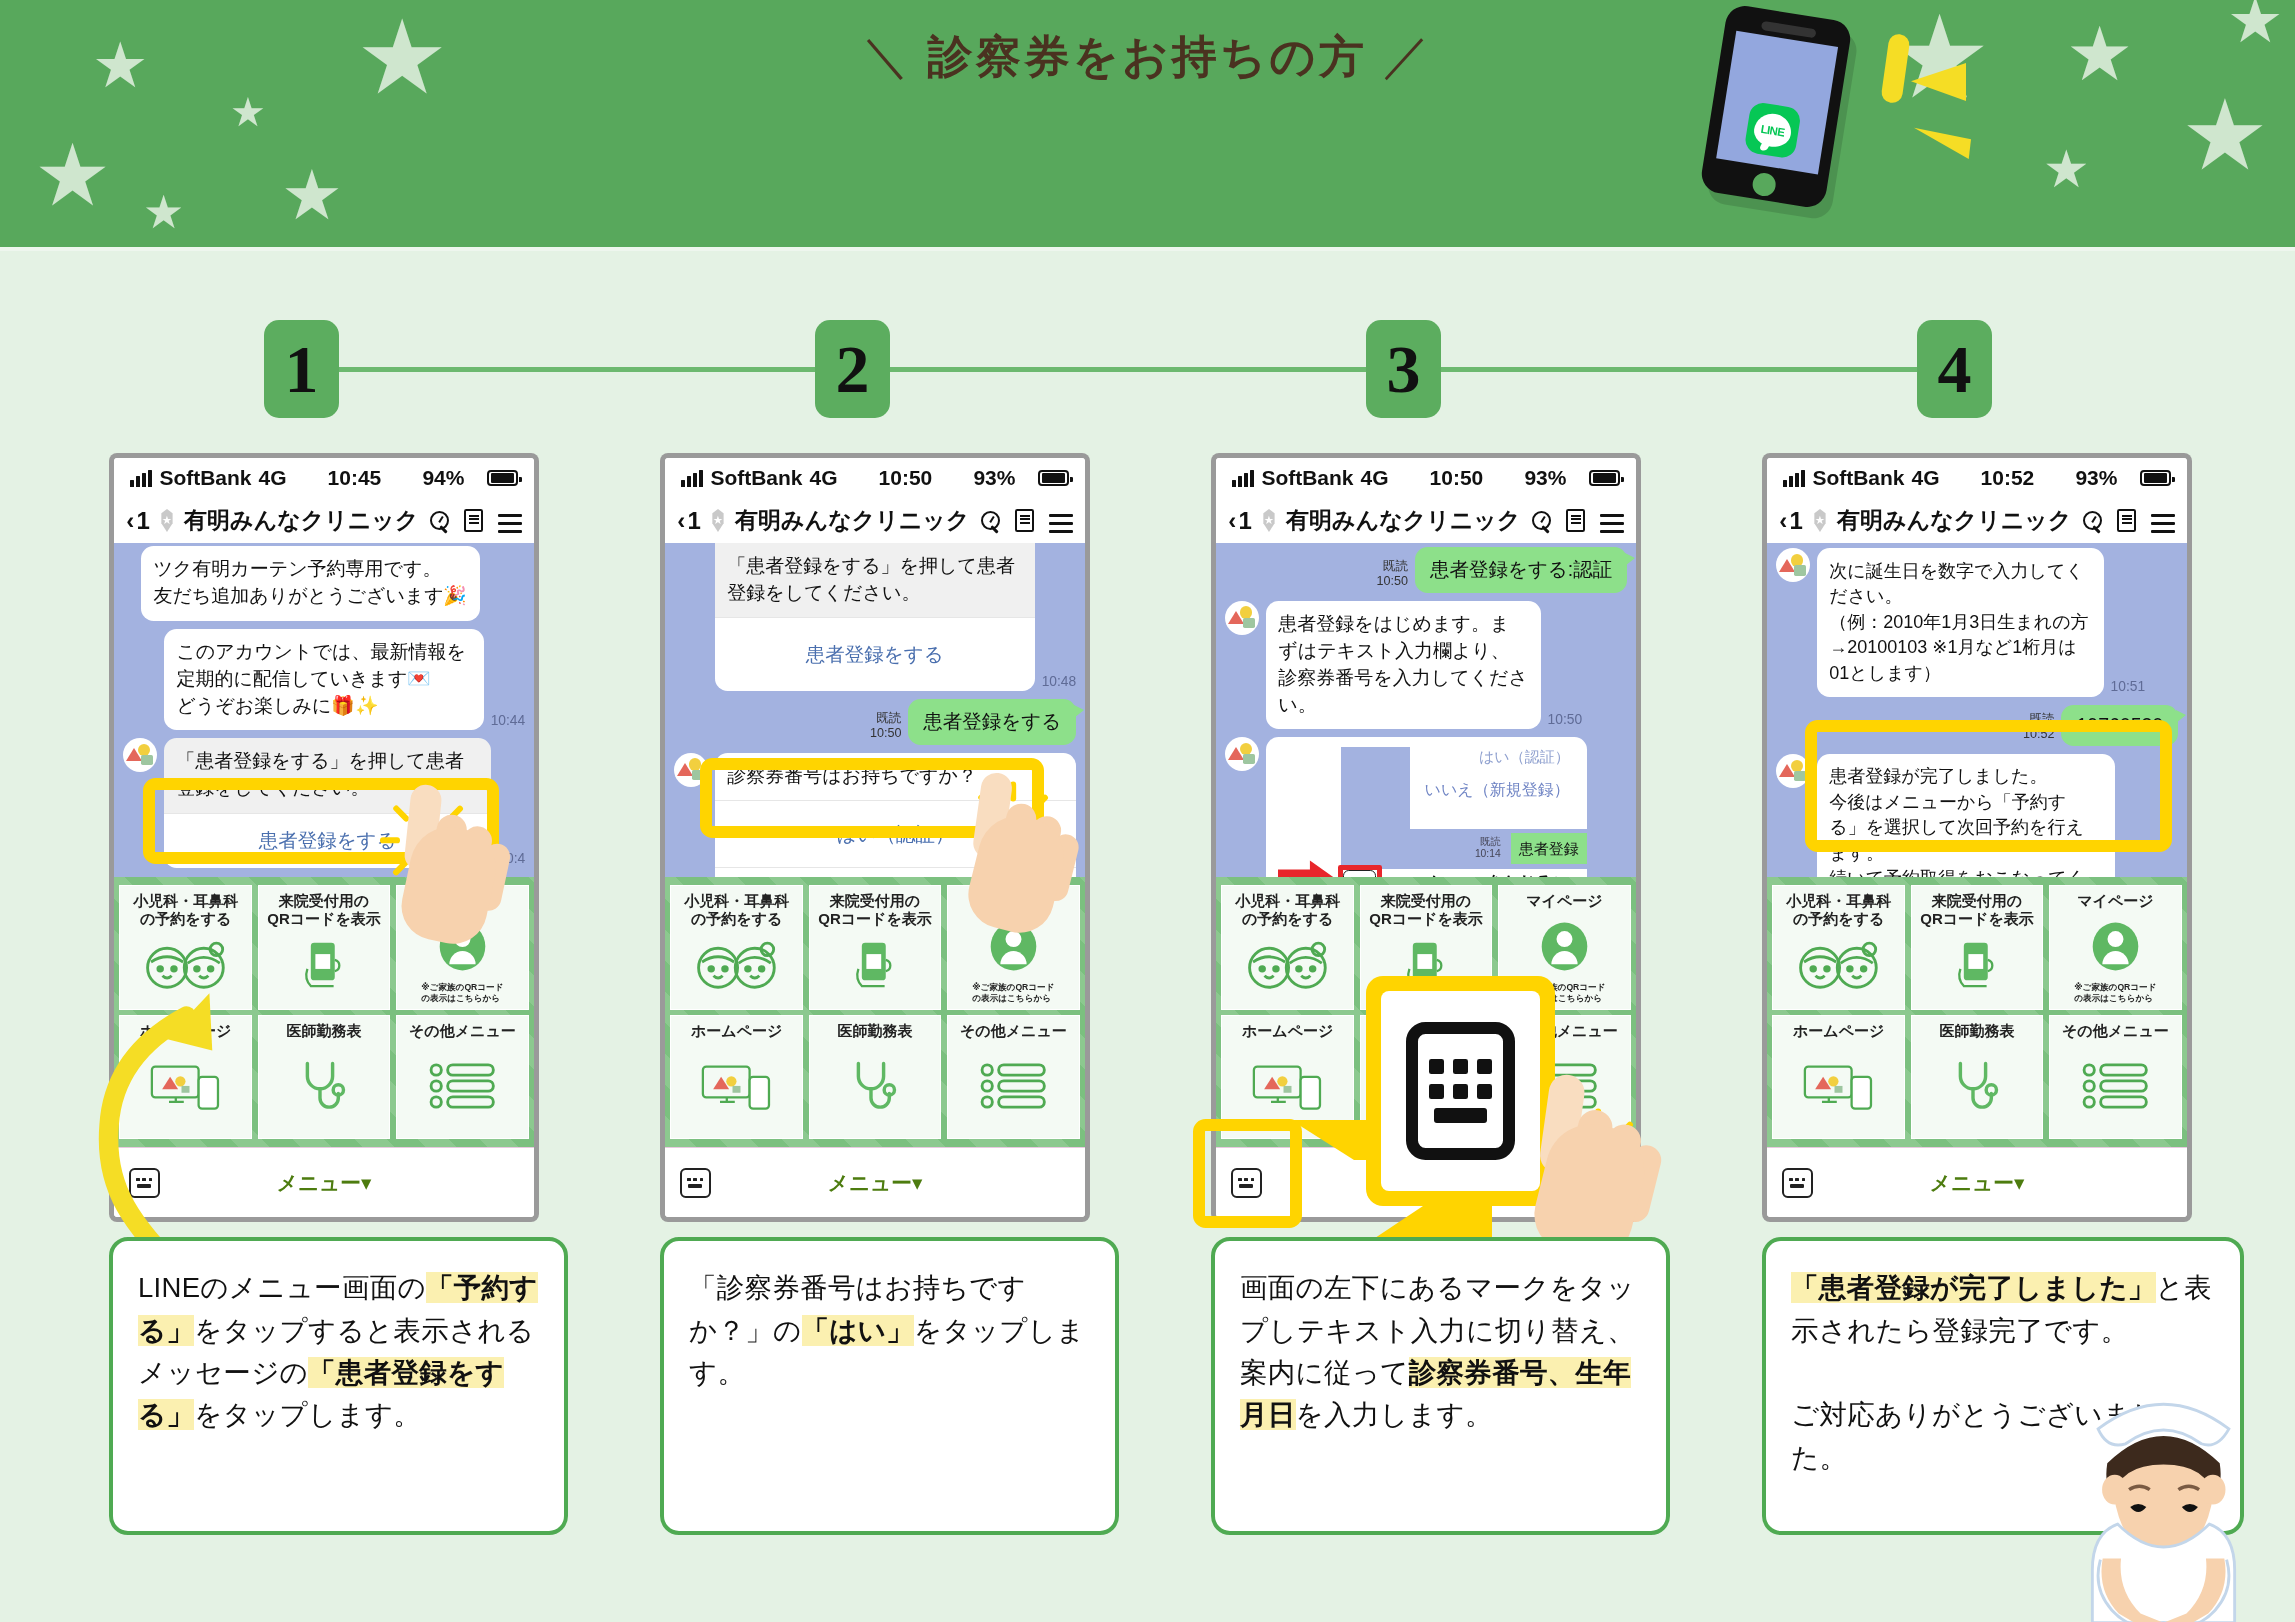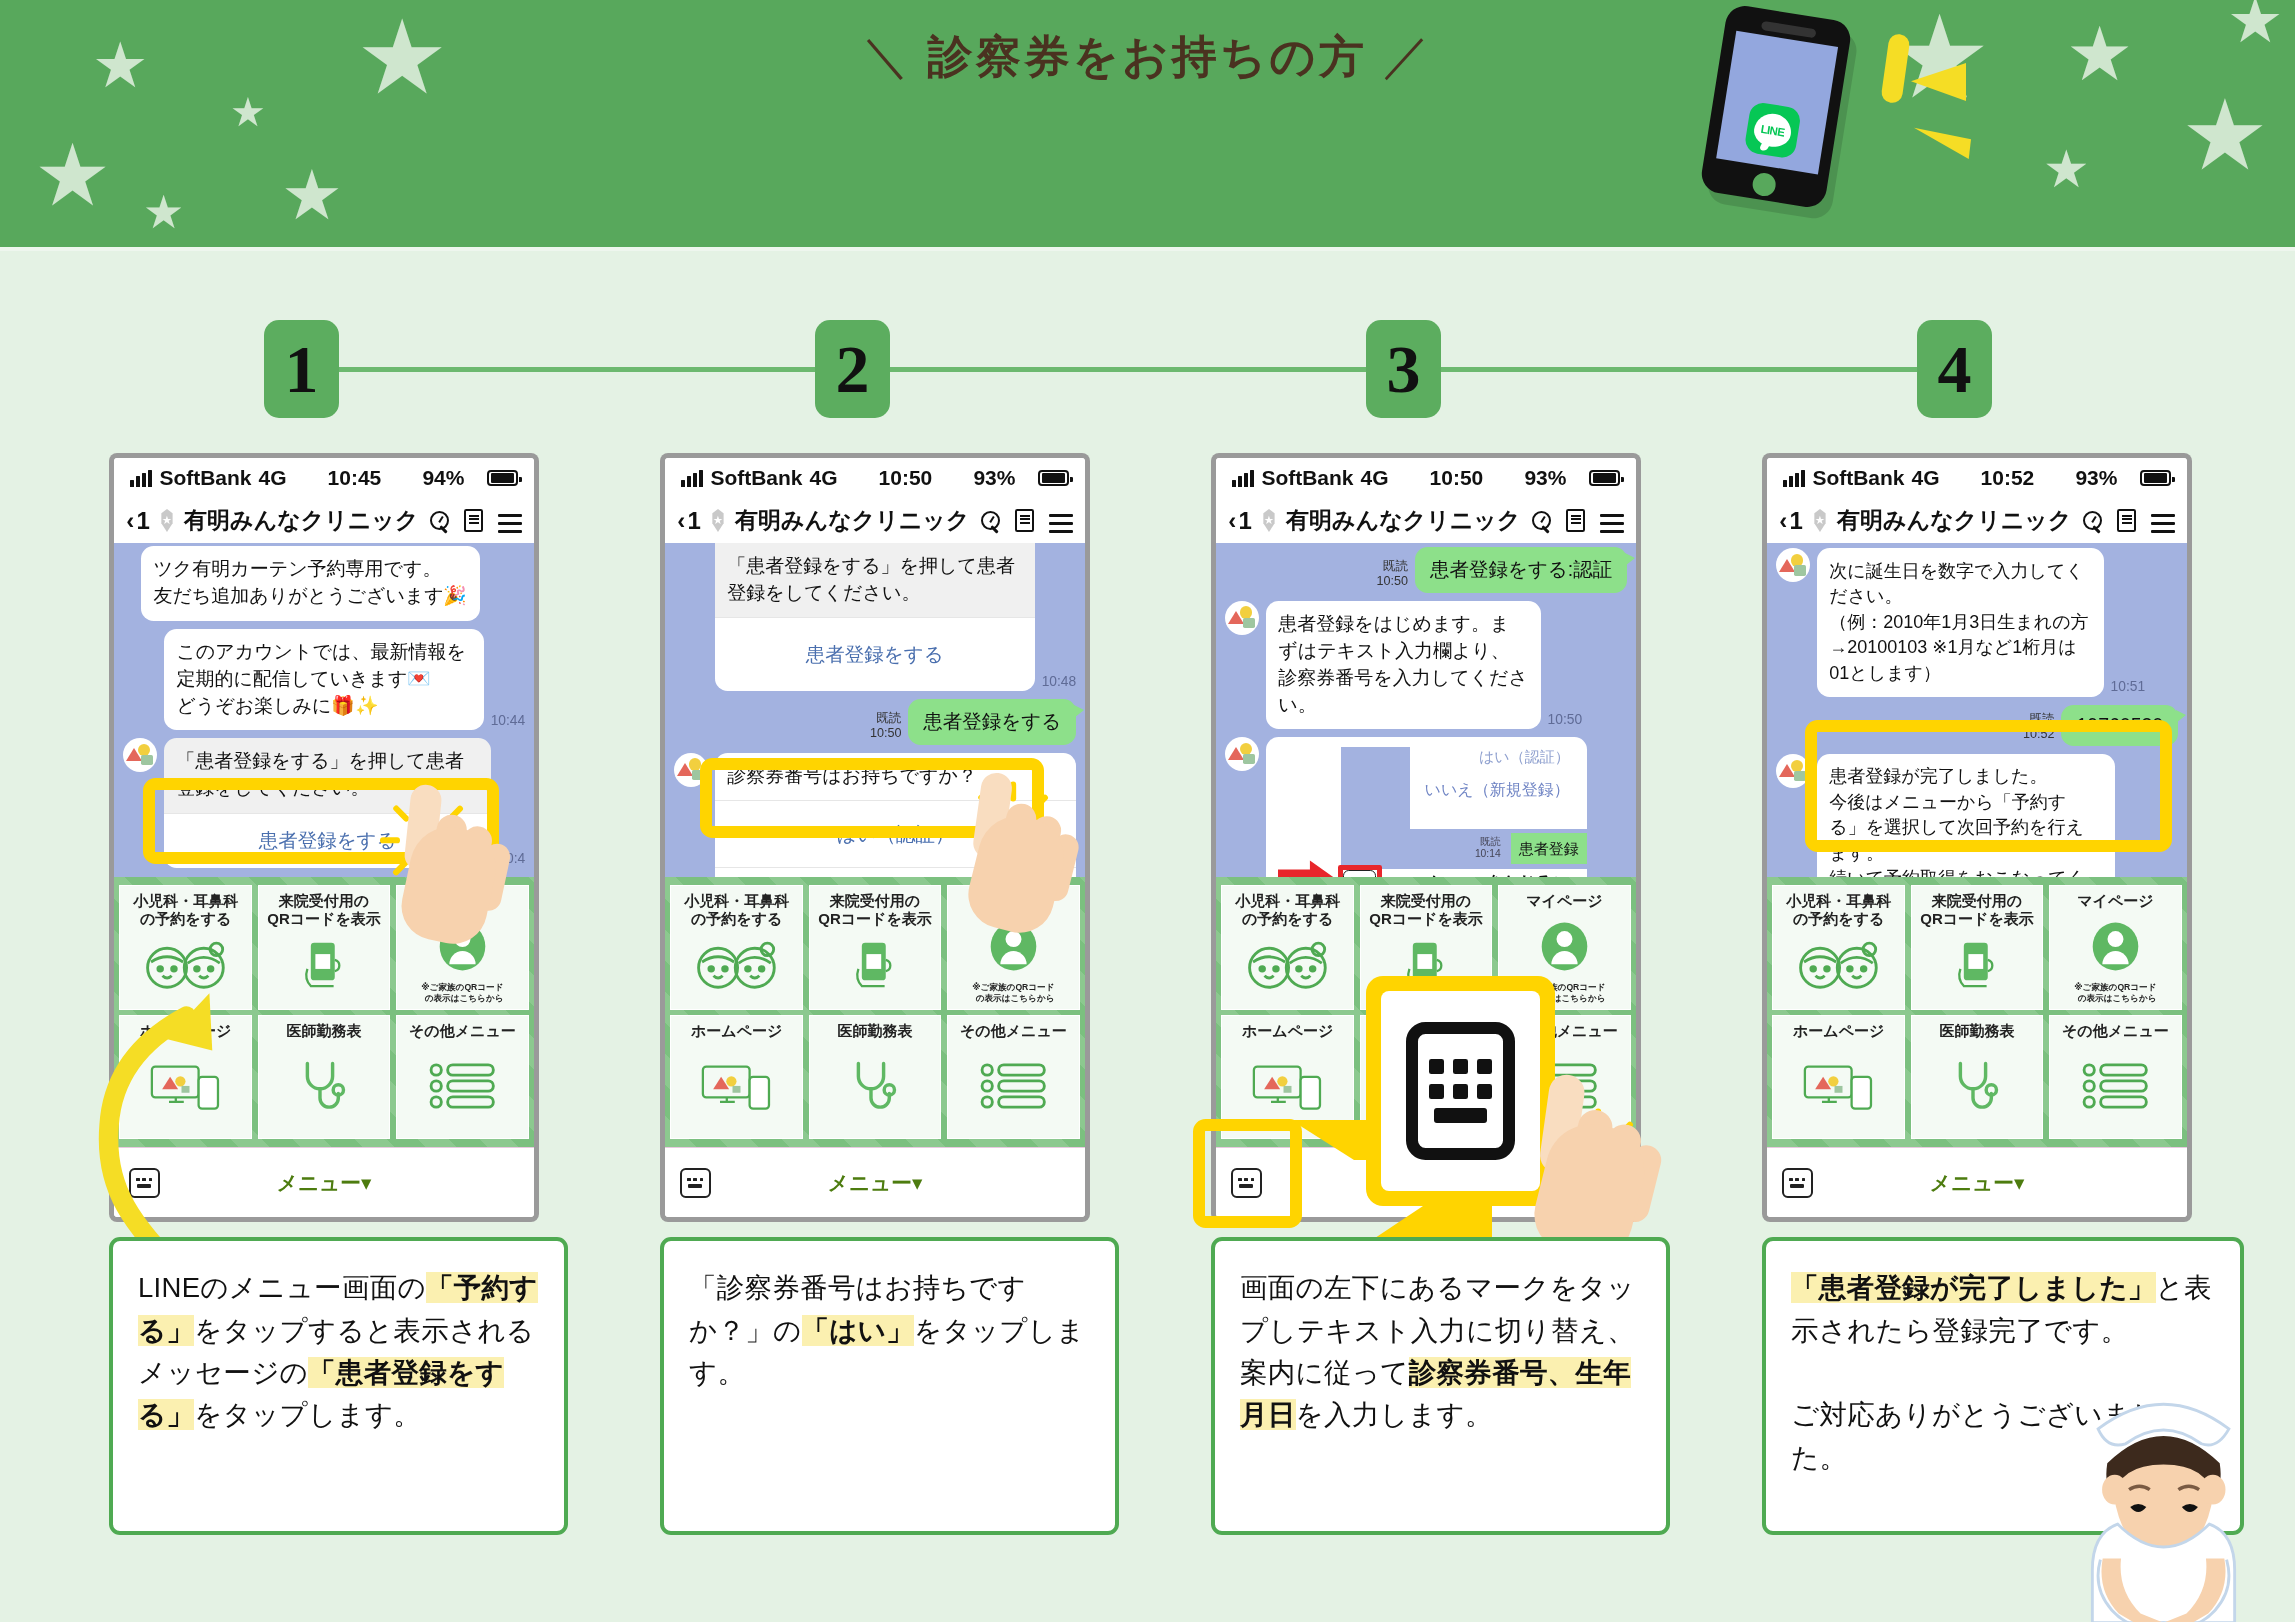--- a/index.html
+++ b/index.html
@@ -117,21 +117,21 @@
   
   .richmenu{position:absolute;left:0;right:0;bottom:70px;height:270px;
     background:
       repeating-linear-gradient(45deg,#8cc98f 0 22px,#7bc07f 22px 44px),
       #8cc98f;
     padding:8px 5.7px;box-sizing:border-box;
     display:grid;grid-template-columns:repeat(3,1fr);grid-template-rows:repeat(2,1fr);gap:5.7px;}
   .tile{background:#f4faf4;border:1.7px solid #ffffff;display:flex;flex-direction:column;align-items:center;
     justify-content:flex-start;padding:5.7px 2.3px;box-sizing:border-box;}
   .tile .t-label{font-size:15px;font-weight:bold;color:#222;text-align:center;line-height:1.22;}
-  .tile .t-note{font-size:8.6px;font-weight:bold;color:#222;text-align:right;line-height:1.2;margin-top:auto;}
+  .tile .t-note{font-size:8.6px;font-weight:bold;color:#222;text-align:left;line-height:1.2;margin-top:auto;}
   .t-icon{flex:1;display:flex;align-items:center;justify-content:center;width:100%;}
   .input-bar{position:absolute;left:0;right:0;bottom:0;height:70px;background:#fff;border-top:1.1px solid #e8c9e0;
     display:flex;align-items:center;padding:0 15px;box-sizing:border-box;}
   .kbd-ic{width:31px;height:30px;border:2.3px solid #222;border-radius:5.7px;box-sizing:border-box;
     display:flex;flex-direction:column;justify-content:center;align-items:center;gap:2.9px;padding:3.4px;}
   .kbd-ic .r{display:flex;gap:2.9px;}
   .kbd-ic .r i{width:3.4px;height:3.4px;background:#222;border-radius:0.6px;display:block;}
   .kbd-ic .bar{width:13.8px;height:3.4px;background:#222;border-radius:1.1px;}
   .menu-label{flex:1;text-align:center;font-size:20.7px;font-weight:bold;color:#4d7c0f;margin-right:31px;}
   
@@ -155,21 +155,21 @@
     display:flex;align-items:center;justify-content:center;}
   .big-kbd{width:109px;height:138px;border:12.6px solid #111;border-radius:19.5px;box-sizing:border-box;
     display:flex;flex-direction:column;justify-content:center;align-items:center;gap:9.2px;padding:9.2px;}
   .big-kbd .r{display:flex;gap:9.2px;}
   .big-kbd .r i{width:15px;height:15px;background:#111;border-radius:2.3px;display:block;}
   .big-kbd .bar{width:53px;height:15px;background:#111;border-radius:2.9px;}
   .callout-tail{position:absolute;width:0;height:0;border-top:40px solid #ffd400;border-left:63px solid transparent;}
   
   .cap{
     position:absolute;top:1237px;width:459px;height:298px;background:#fff;border:4px solid #4faa52;
-    border-radius:11px;box-sizing:border-box;padding:26.4px 25px;
+    border-radius:19px;box-sizing:border-box;padding:26.4px 25px;
     font-size:27.5px;line-height:1.54;color:#111;letter-spacing:0.3px;
   }
   .mark{background:#fbf0b0;font-weight:bold;}
   .nurse{position:absolute;left:2043px;top:1377px;width:241px;height:246px;pointer-events:none;}
 </style>
 </head>
 <body>
 
 <div class="header">
   <span class="star" style="left:34px;top:132px;font-size:86px">★</span>

